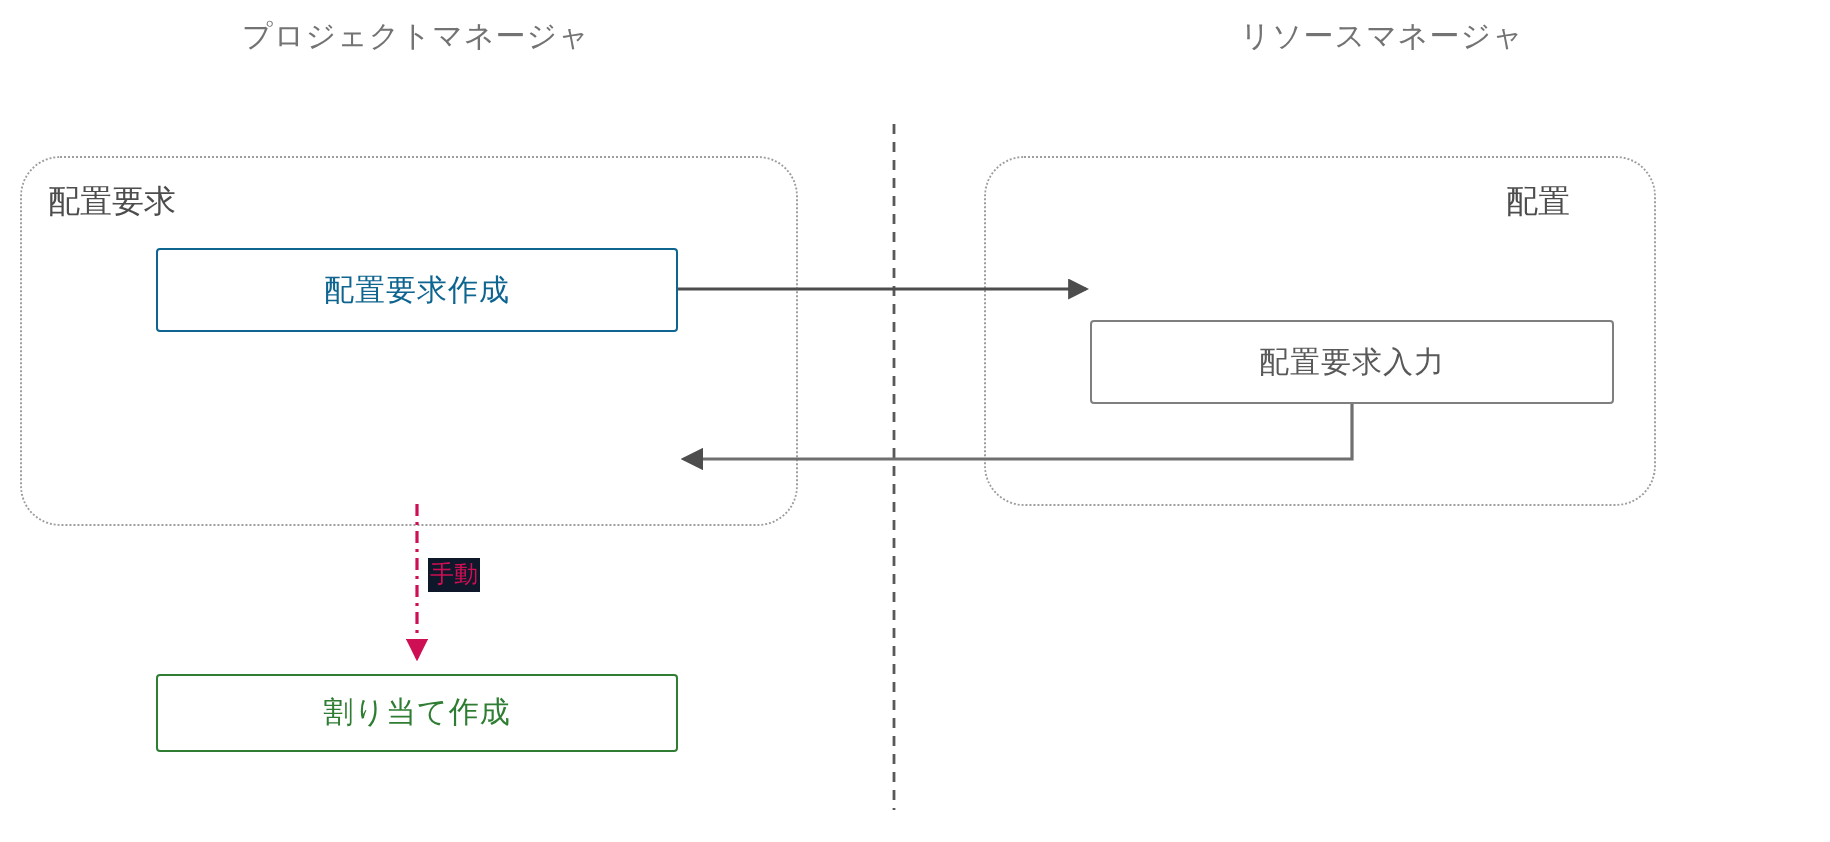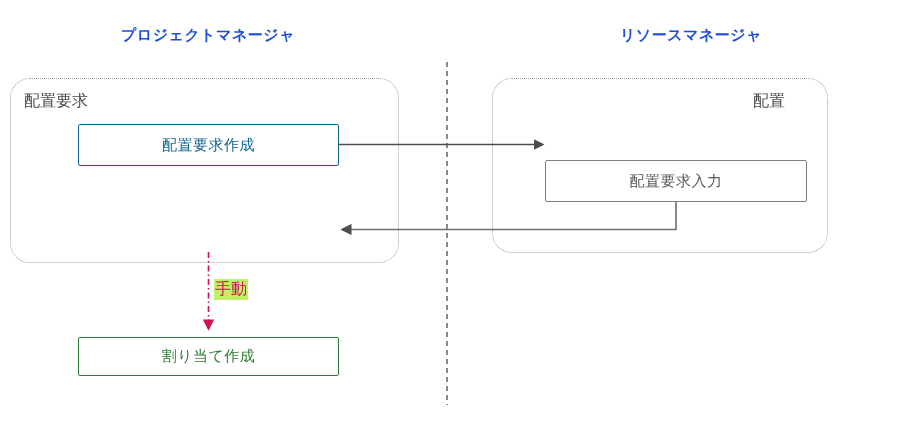--- a/index.html
+++ b/index.html
@@ -10,26 +10,26 @@
   }
   .canvas {
     position: relative;
     width: 915px;
     height: 421px;
     background: #ffffff;
     overflow: hidden;
   }
   .lane-title {
     position: absolute;
-    top: 26px;
+    top: 9px;
     width: 320px;
     text-align: center;
     font-size: 15px;
-    font-weight: bold;
-    color: #1d4ed8;
+    font-weight: normal;
+    color: #737373;
     letter-spacing: 0.5px;
   }
   .lane-title.left { left: 48px; }
   .lane-title.right { left: 531px; }
   .group {
     position: absolute;
     box-sizing: border-box;
     border: 1.5px dotted #9e9e9e;
     border-radius: 20px;
     background: transparent;
@@ -59,23 +59,23 @@
   .node-gray  { border: 1.5px solid #7f7f7f; color: #595959; margin-top: 36px; }
   .node-green { border: 1.6px solid #2e7d32; color: #2e7d32; }
   #node-create-request    { left: 78px;  top: 124px; width: 261px; height: 42px; }
   #node-enter-request     { left: 545px; top: 124px; width: 262px; height: 42px; }
   #node-confirm           { left: 78px;  top: 210px; width: 261px; height: 42px; }
   #node-create-assignment { left: 78px;  top: 337px; width: 261px; height: 39px; }
   .edge-label {
     position: absolute;
     left: 214px;
     top: 279px;
-    font-size: 16px;
+    font-size: 12px;
     color: #ce0f53;
-    background: #bef264;
+    background: #0f172a;
     padding: 0 1px;
   }
   svg.connectors {
     position: absolute;
     left: 0;
     top: 0;
     width: 915px;
     height: 421px;
     pointer-events: none;
   }

